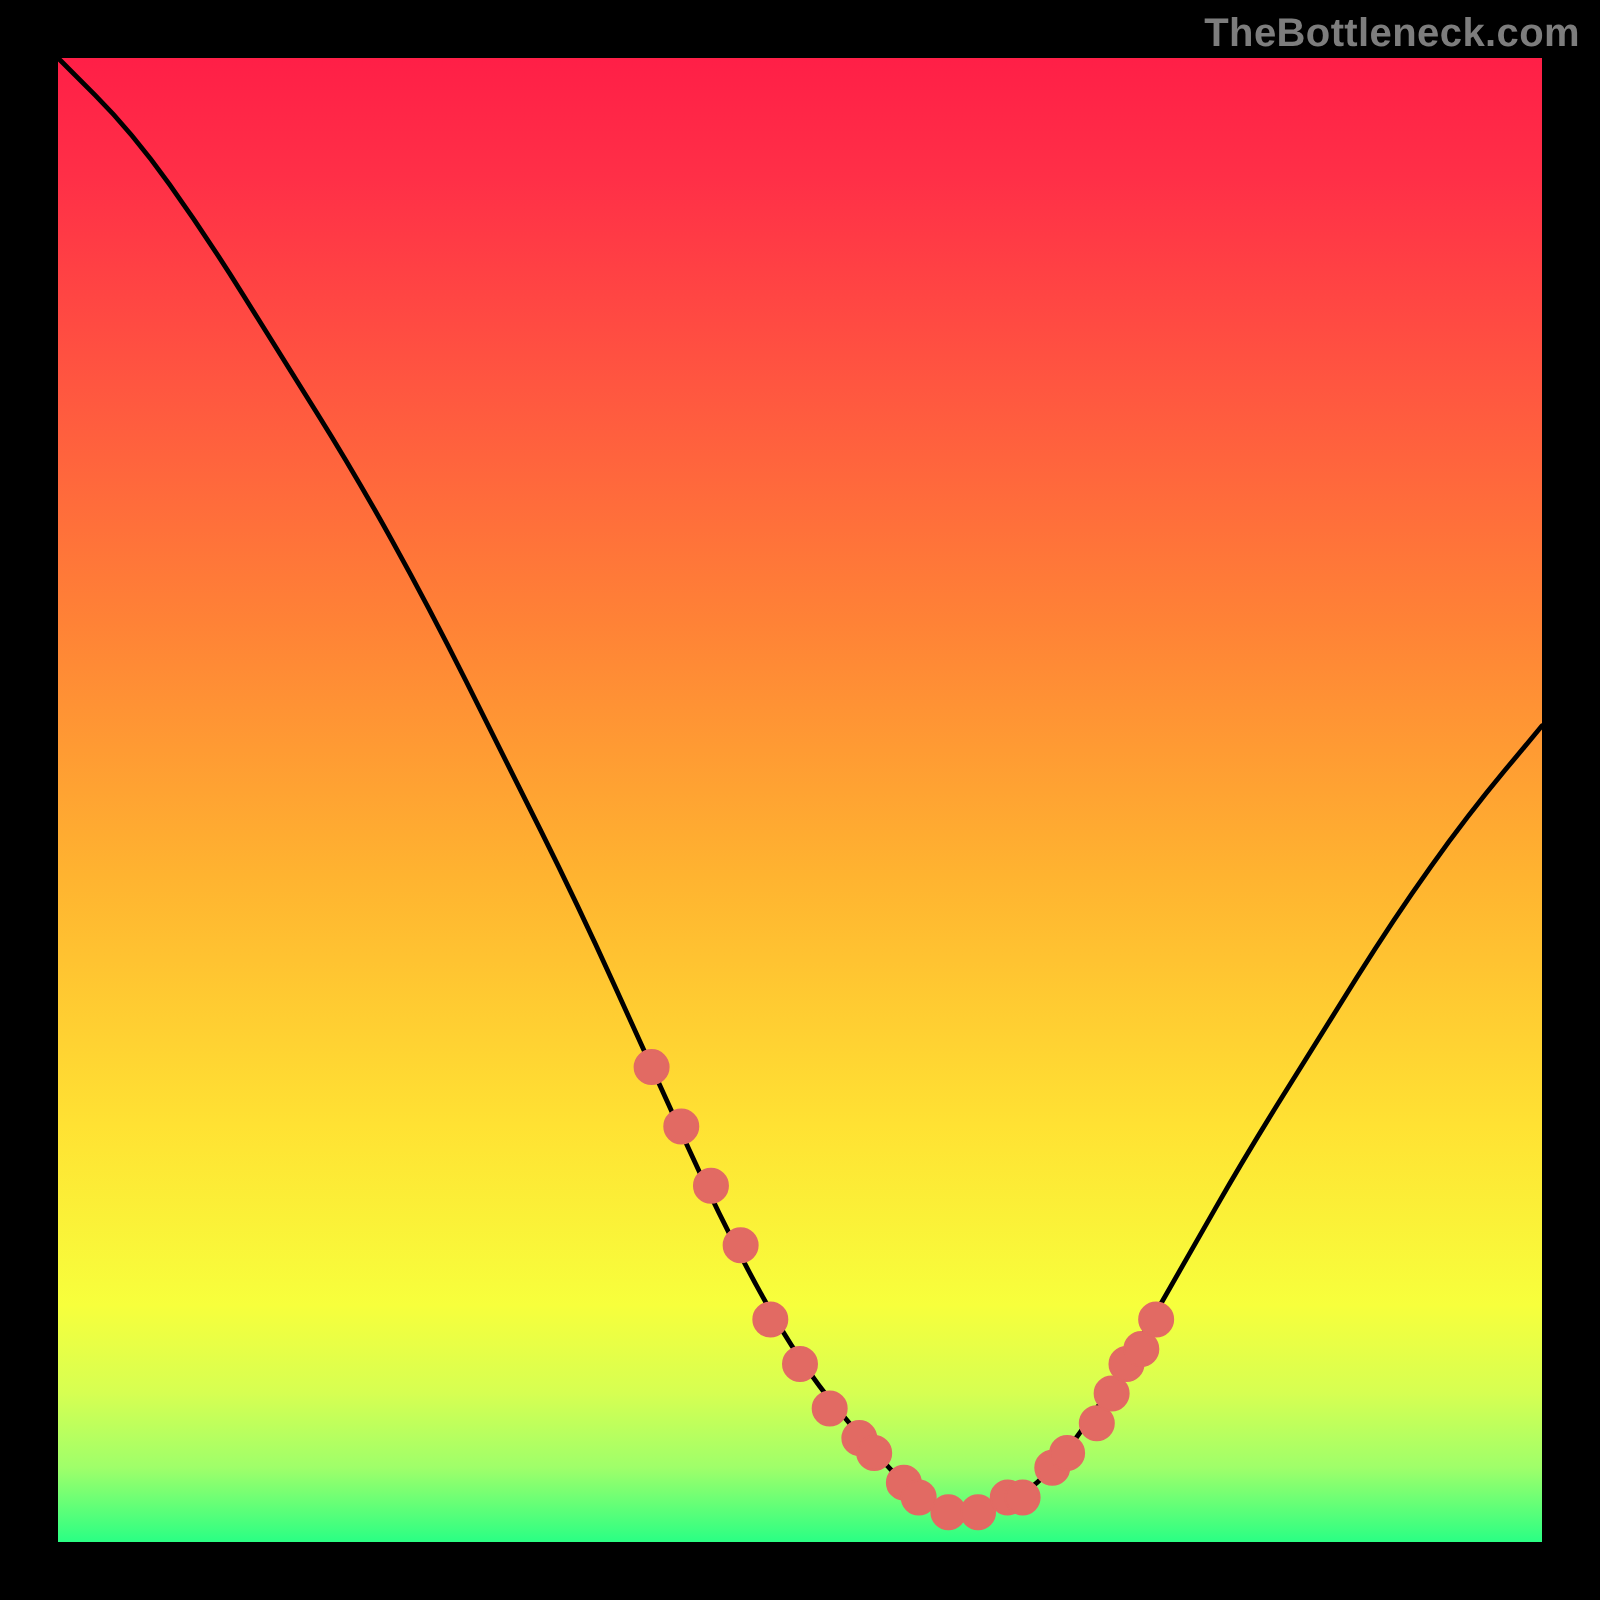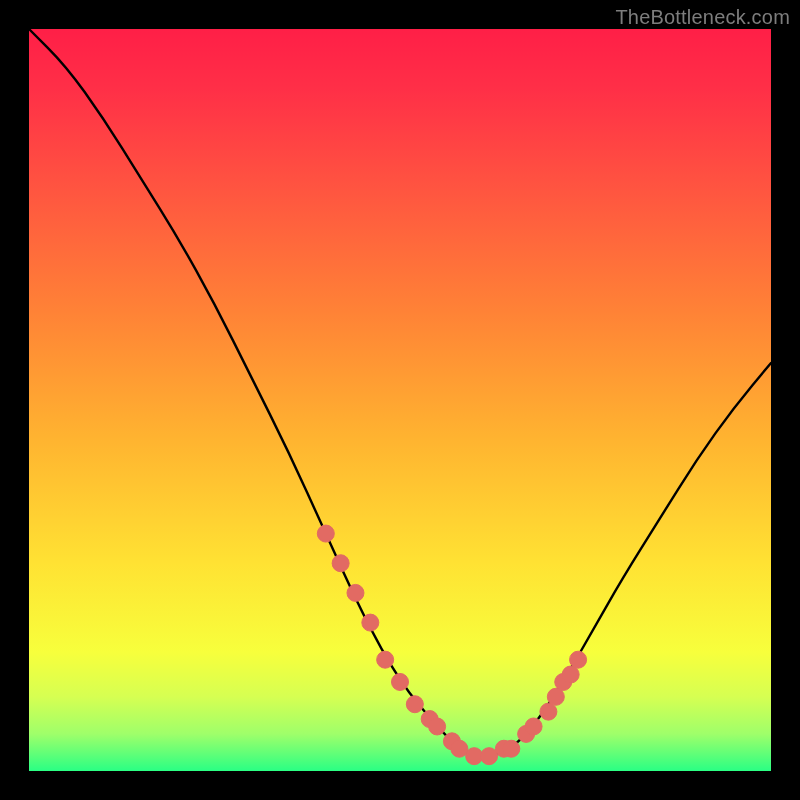--- a/index.html
+++ b/index.html
@@ -28,21 +28,21 @@
       #d6ff52 90%,
       #9fff6a 95%,
       #2aff84 100%);
   }
   .watermark {
     position: absolute;
     top: 6px;
     right: 10px;
     color: #7d7d7d;
     font-size: 20px;
-    font-weight: 400;
+    font-weight: 700;
     letter-spacing: 0.2px;
     user-select: none;
   }
   svg.curve {
     position: absolute;
     left: 0;
     top: 0;
     width: 742px;
     height: 742px;
     overflow: visible;

